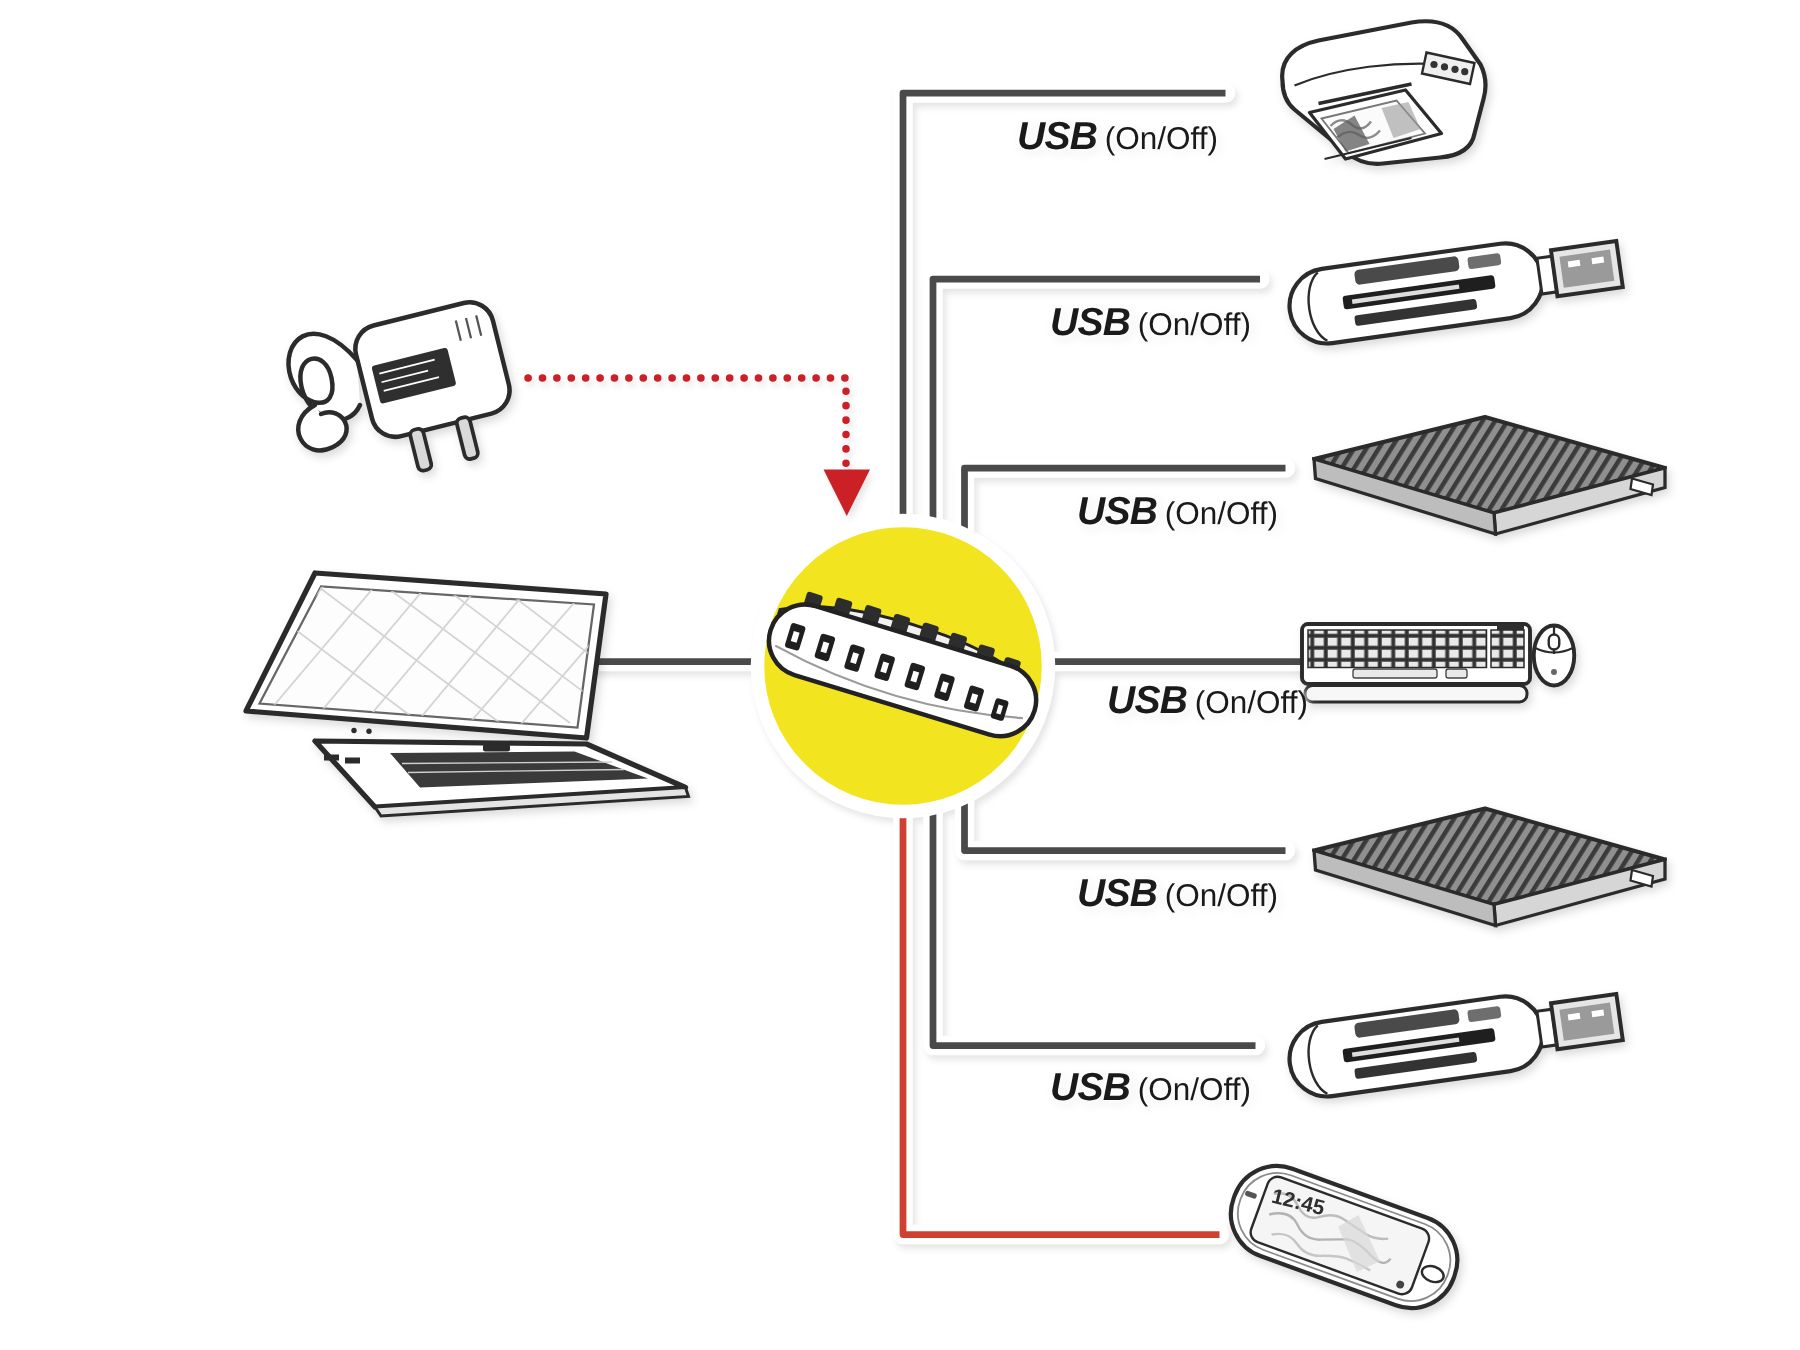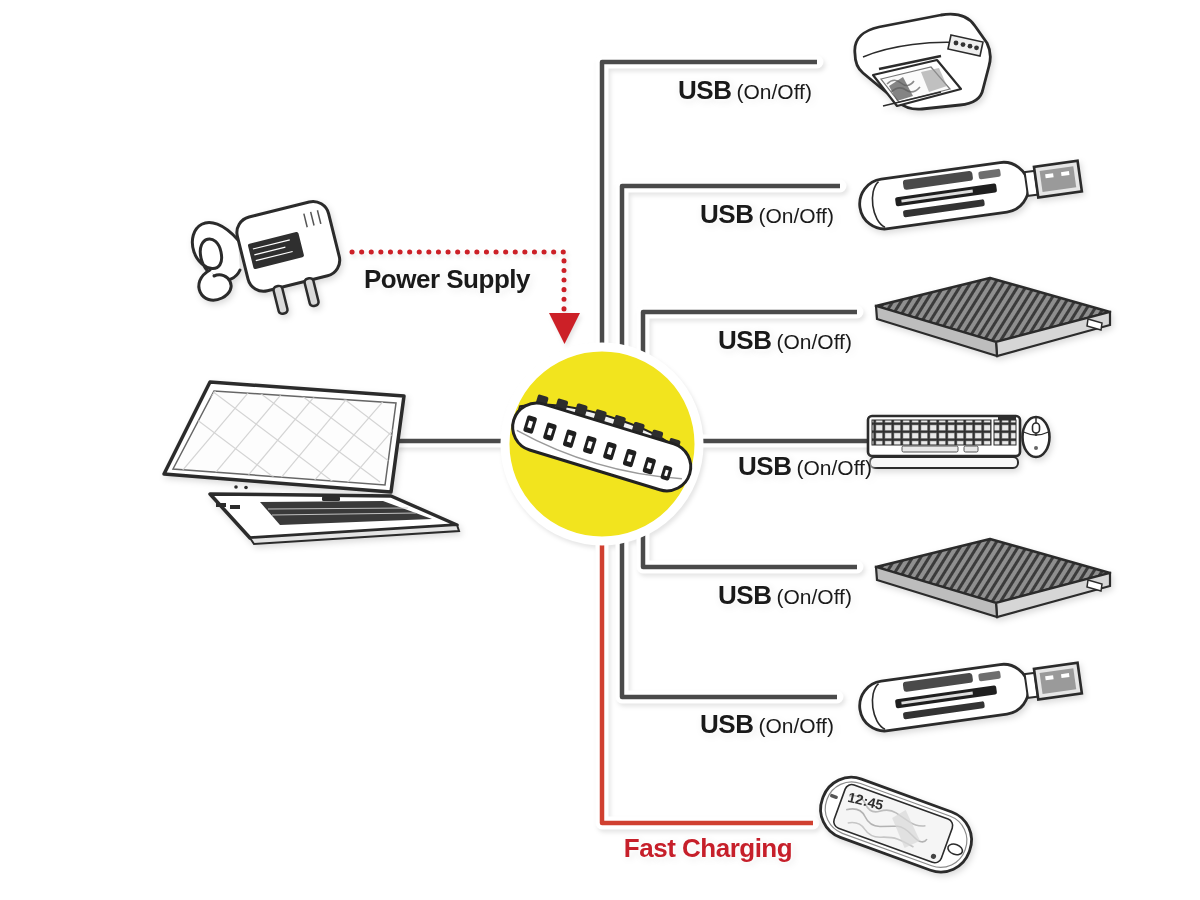--- a/index.html
+++ b/index.html
@@ -11,21 +11,21 @@
   #stage *{box-sizing:border-box;}
   .abs{position:absolute;}
   svg{display:block;overflow:visible;}
   #wires{left:0;top:0;filter:drop-shadow(2px 3px 2px rgba(0,0,0,0.10));}
   .device{filter:drop-shadow(2px 3px 3px rgba(0,0,0,0.14));}
   .lbl{
     position:absolute;white-space:nowrap;text-align:center;
     color:#1a1a1a;line-height:1.1;
     text-shadow:0 0 4px #fff,0 0 6px #fff,0 0 10px #fff,2px 2px 8px rgba(0,0,0,0.10);
   }
-  .lbl .b{font-size:26px;font-weight:bold;letter-spacing:-0.5px;}
+  .lbl .b{font-size:26px;font-weight:bold;letter-spacing:-0.5px;font-style:italic;}
   .lbl .p{font-size:21px;font-weight:normal;margin-left:5px;}
   .lbl.single{font-size:26px;font-weight:bold;letter-spacing:-0.5px;}
   .lbl.red{color:#c61f2a;}
 </style>
 </head>
 <body>
 
 <div id="stage">
 
   <svg width="0" height="0" aria-hidden="true">
@@ -269,21 +269,20 @@
         <path d="M38,72 q10,-6 18,0 t18,2 t16,-4 t18,2" fill="none" stroke="#c6c6c6" stroke-width="1.6"></path>
         <polygon points="88,40 112,64 100,76 78,52" fill="#d9d9d9" opacity="0.7"></polygon>
         <text x="30" y="52" font-size="14" font-weight="bold" fill="#2f2f2f" font-family="Liberation Sans, sans-serif" transform="rotate(-6 30 52)">12:45</text>
         <rect x="12" y="50" width="8" height="3.5" rx="1.5" fill="#555"></rect>
         <circle cx="130" cy="74" r="2.6" fill="#444"></circle>
         <ellipse cx="148" cy="60" rx="7.5" ry="5" fill="#ffffff" stroke="#2b2b2b" stroke-width="1.6"></ellipse>
       </g>
     </svg>
   </div>
 
-  <div class="lbl single" style="left:352px;top:265px;width:190px;"><span>Power Supply</span></div>
 
 
   <div class="lbl" style="left:640px;top:76px;width:210px;">
     <span class="b">USB</span><span class="p">(On/Off)</span>
   </div>
 
   <div class="lbl" style="left:662px;top:200px;width:210px;">
     <span class="b">USB</span><span class="p">(On/Off)</span>
   </div>
 
@@ -296,15 +295,14 @@
   </div>
 
   <div class="lbl" style="left:680px;top:581px;width:210px;">
     <span class="b">USB</span><span class="p">(On/Off)</span>
   </div>
 
   <div class="lbl" style="left:662px;top:710px;width:210px;">
     <span class="b">USB</span><span class="p">(On/Off)</span>
   </div>
 
-  <div class="lbl single red" style="left:603px;top:834px;width:210px;"><span>Fast Charging</span></div>
 
 </div>
 
 </body></html>

